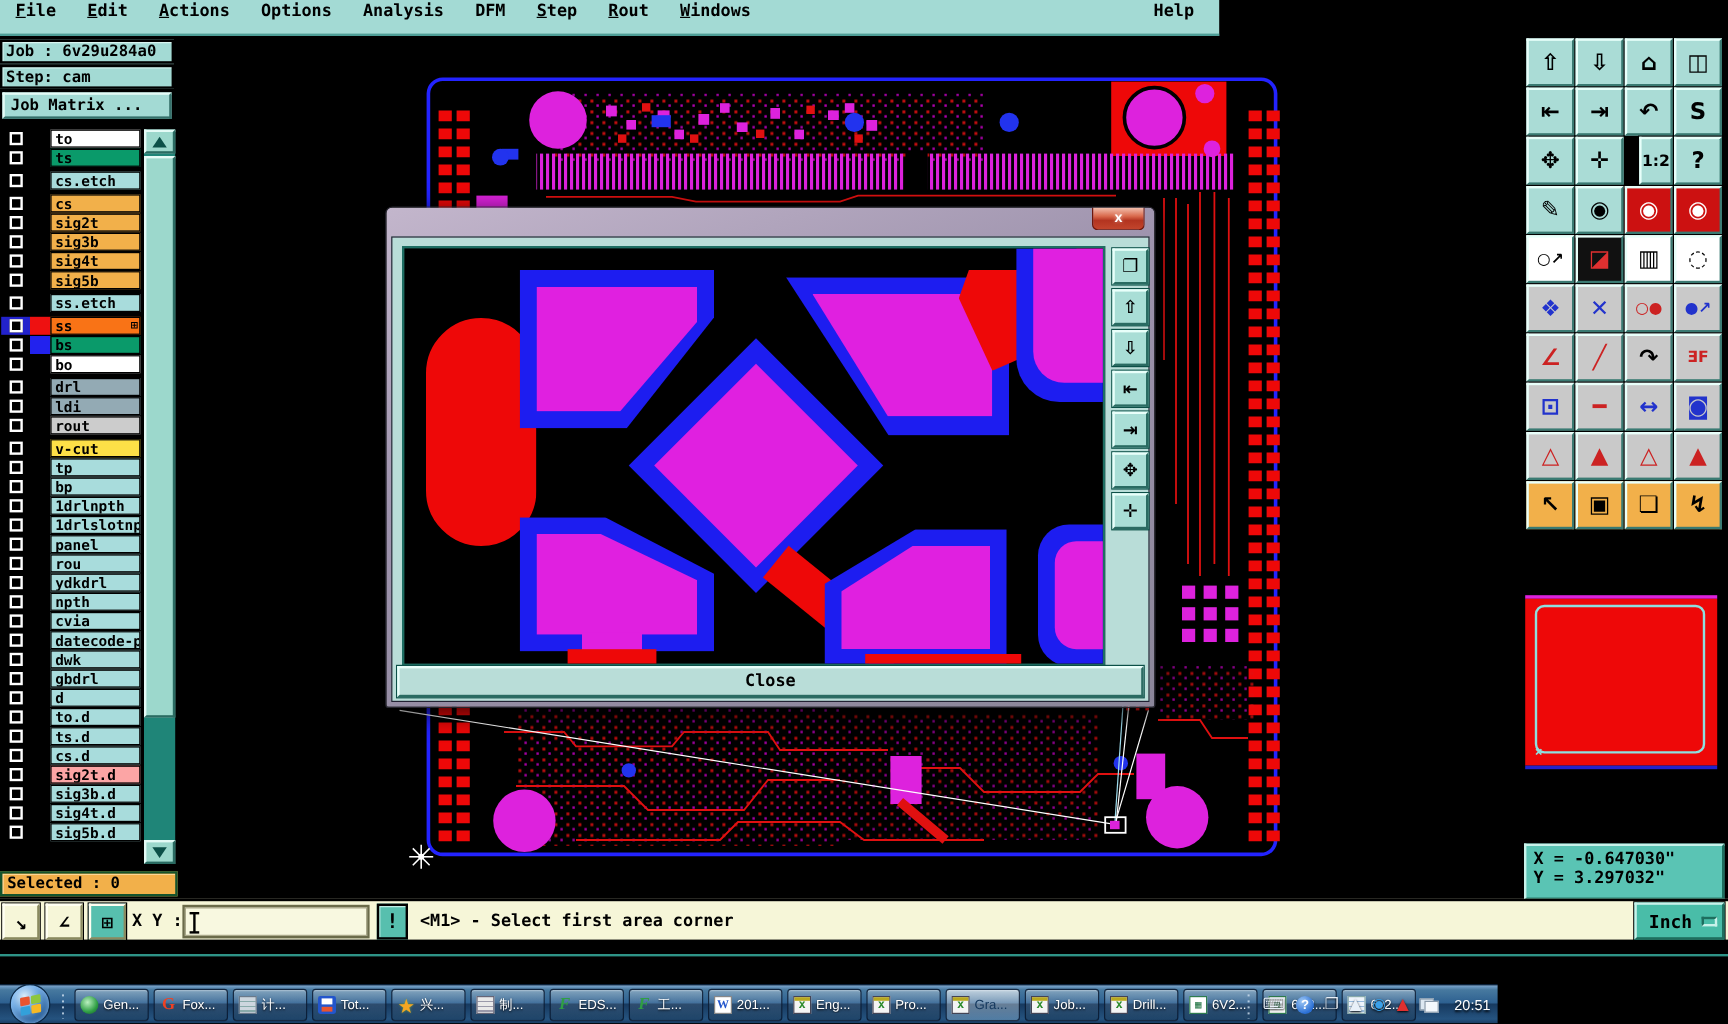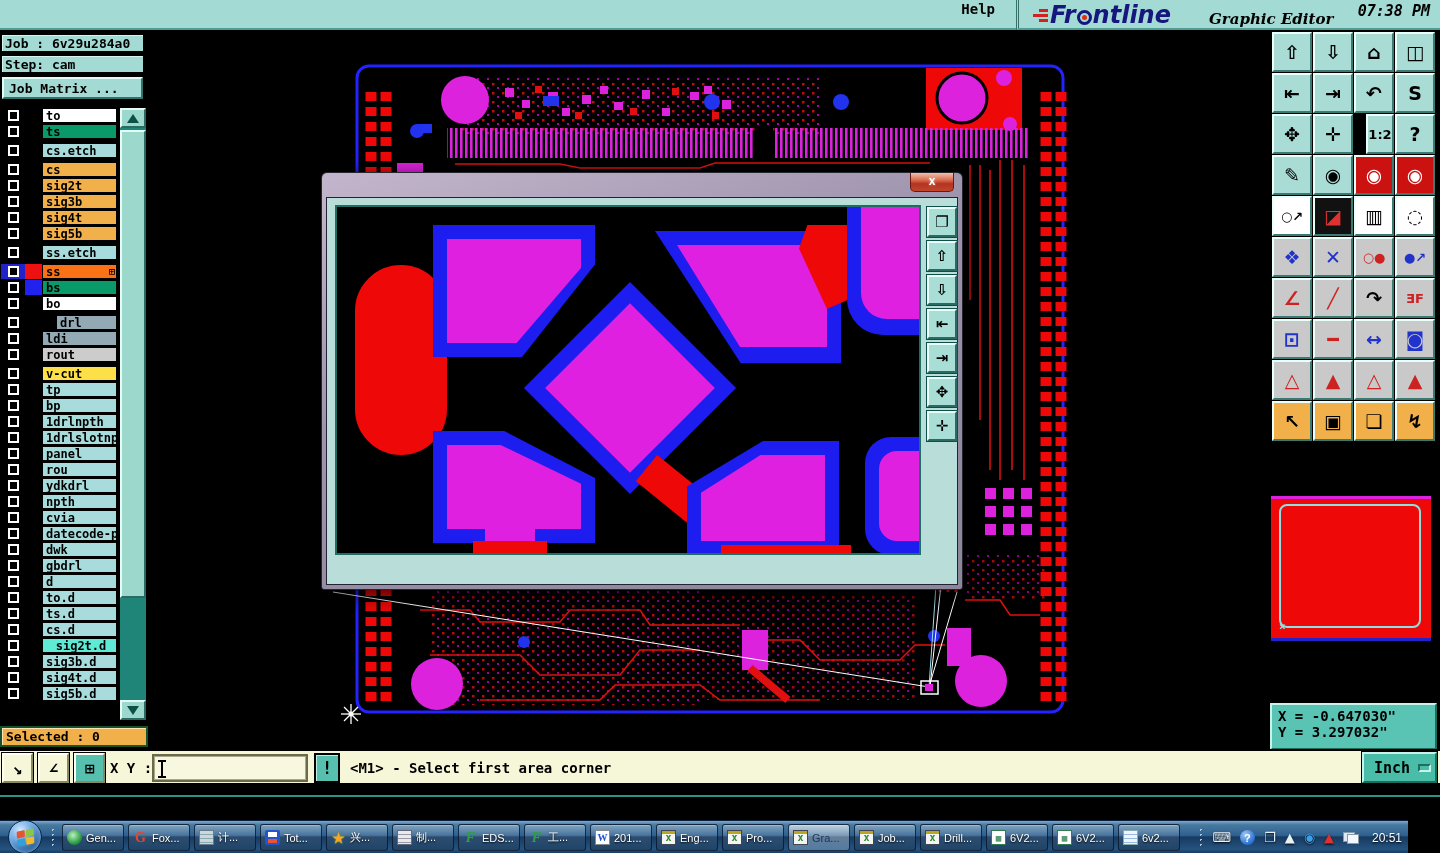--- a/index.html
+++ b/index.html
@@ -144,21 +144,21 @@
              box-shadow:0 0 0 1px #0c5048; display:flex; align-items:center; justify-content:center;
              font:bold 15px "DejaVu Sans",sans-serif; color:#000; }
   #pop-close-bar { position:absolute; left:4px; right:4px; bottom:3px; height:26px; background:#b9ddd8;
                    border-top:2px solid #e8fffa; border-left:2px solid #e8fffa;
                    border-right:2px solid #2a6b62; border-bottom:2px solid #2a6b62;
                    box-shadow:0 0 0 1px #0c5048;
                    font:bold 14px "DejaVu Sans Mono",monospace; text-align:center; line-height:22px; }
   .pv { position:absolute; }
 
   
-  #taskbar { position:absolute; left:0; top:820px; width:1408px; height:33px;
+  #taskbar { position:absolute; left:0; top:820px; width:1248px; height:33px;
              background:linear-gradient(#7fa9d2, #47799f 12%, #2e6191 45%, #173a60 50%, #25537f 88%, #183c62);
              border-top:1px solid #0a2038; display:flex; align-items:center; }
   #start-orb { position:absolute; left:8px; top:-1px; width:34px; height:34px; border-radius:50%;
                background:radial-gradient(circle at 35% 28%, #d9ecfb, #6aa4dd 38%, #1d5089 72%, #0a2a50);
                border:1px solid #0c2844; box-shadow:0 0 6px #9cf inset; }
   #start-flag { position:absolute; left:8px; top:9px; width:17px; height:15px; transform:skewY(-8deg) rotate(-3deg); }
   #start-flag div { position:absolute; width:8px; height:7px; border-radius:1px; }
   #start-flag .f1 { left:0; top:0; background:#e8542f; }
   #start-flag .f2 { left:9px; top:0; background:#8dc63f; }
   #start-flag .f3 { left:0; top:8px; background:#33a0da; }
@@ -200,37 +200,32 @@
   #tray-clock { color:#fff; font:12px "Liberation Sans",sans-serif; text-shadow:0 1px 2px #000; margin-left:4px; }
   .grip { width:5px; height:22px; background-image:radial-gradient(circle, #cfe0f0 1px, #0000 1px);
           background-size:5px 5px; opacity:.8; }
 </style>
 </head>
 <body>
 
 <div id="screen">
 
   <div id="menu-bar">
+    <span id="menu-items" style="display:flex;">
+        <span class="menu-item"><u>F</u>ile</span>
+        <span class="menu-item"><u>E</u>dit</span>
+        <span class="menu-item"><u>A</u>ctions</span>
+        <span class="menu-item">Options</span>
+        <span class="menu-item">Analysis</span>
+        <span class="menu-item">DFM</span>
+        <span class="menu-item"><u>S</u>tep</span>
+        <span class="menu-item"><u>R</u>out</span>
+        <span class="menu-item"><u>W</u>indows</span>
+      </span>
     <span id="menu-help" class="menu-item">Help</span>
-  </div>
-  <div id="brand-bar">
-    <span id="logo">
-      <span id="logo-lines">
-          <div></div>
-          <div></div>
-          <div></div>
-        </span>
-      <span class="logo-text">Fr</span>
-      <span id="logo-o">
-          <i></i>
-        </span>
-      <span class="logo-text">ntline</span>
-    </span>
-    <span id="brand-sub">Graphic Editor</span>
-    <span id="brand-time">07:38 PM</span>
   </div>
 
   <div class="job-line" style="top:33px;">Job : 6v29u284a0</div>
   <div class="job-line" style="top:54px;">Step: cam</div>
   <div id="job-matrix">Job Matrix ...</div>
 
   <div id="layer-panel">
     <div id="layer-rows">
         <div class="layer-row">
           <div class="lr-check">
@@ -314,21 +309,21 @@
             <div class="lr-box"></div>
           </div>
           <div class="lr-swatch"></div>
           <div class="lr-label" style="background: rgb(255, 255, 255);">bo</div>
         </div>
         <div class="layer-row gstart">
           <div class="lr-check">
             <div class="lr-box"></div>
           </div>
           <div class="lr-swatch"></div>
-          <div class="lr-label" style="background: rgb(147, 170, 180); margin-left: 14px;">drl</div>
+          <div class="lr-label" style="background: rgb(147, 170, 180);">drl</div>
         </div>
         <div class="layer-row">
           <div class="lr-check">
             <div class="lr-box"></div>
           </div>
           <div class="lr-swatch"></div>
           <div class="lr-label" style="background: rgb(147, 170, 180);">ldi</div>
         </div>
         <div class="layer-row">
           <div class="lr-check">
@@ -454,21 +449,21 @@
             <div class="lr-box"></div>
           </div>
           <div class="lr-swatch"></div>
           <div class="lr-label" style="background: rgb(168, 220, 220);">cs.d</div>
         </div>
         <div class="layer-row">
           <div class="lr-check">
             <div class="lr-box"></div>
           </div>
           <div class="lr-swatch"></div>
-          <div class="lr-label" style="background: #5eead4; text-align: center;">sig2t.d</div>
+          <div class="lr-label" style="background: #fca5a5;">sig2t.d</div>
         </div>
         <div class="layer-row">
           <div class="lr-check">
             <div class="lr-box"></div>
           </div>
           <div class="lr-swatch"></div>
           <div class="lr-label" style="background: rgb(168, 220, 220);">sig3b.d</div>
         </div>
         <div class="layer-row">
           <div class="lr-check">
@@ -642,20 +637,21 @@
       </div>
       <div id="pop-buttons">
           <div class="pop-btn">❐</div>
           <div class="pop-btn">⇧</div>
           <div class="pop-btn">⇩</div>
           <div class="pop-btn">⇤</div>
           <div class="pop-btn">⇥</div>
           <div class="pop-btn">✥</div>
           <div class="pop-btn">✛</div>
         </div>
+      <div id="pop-close-bar">Close</div>
     </div>
   </div>
 
   <div id="right-toolbar">
       <div class="tool-btn" style="background: rgb(170, 220, 214);">⇧</div>
       <div class="tool-btn" style="background: rgb(170, 220, 214);">⇩</div>
       <div class="tool-btn" style="background: rgb(170, 220, 214);">⌂</div>
       <div class="tool-btn" style="background: rgb(170, 220, 214);">◫</div>
       <div class="tool-btn" style="background: rgb(170, 220, 214);">⇤</div>
       <div class="tool-btn" style="background: rgb(170, 220, 214);">⇥</div>

